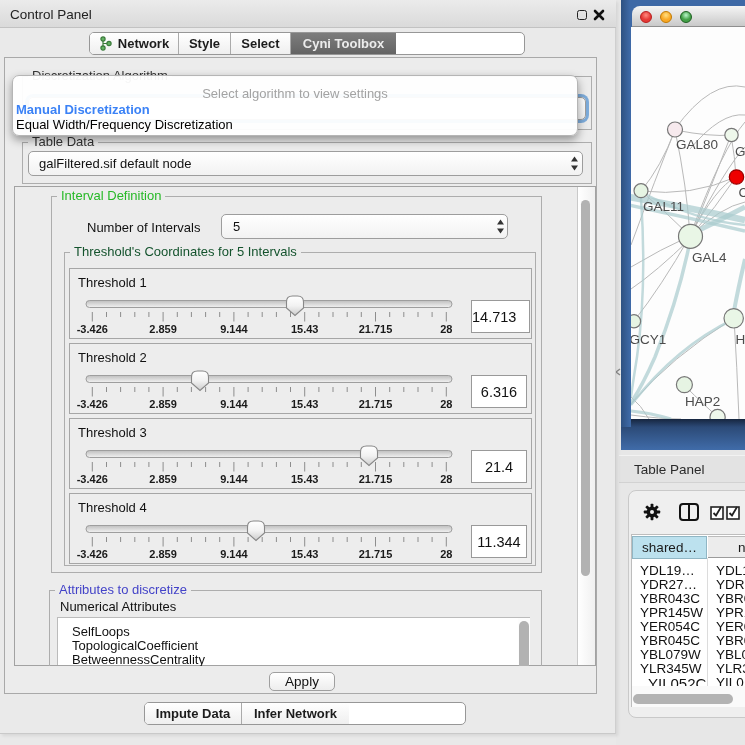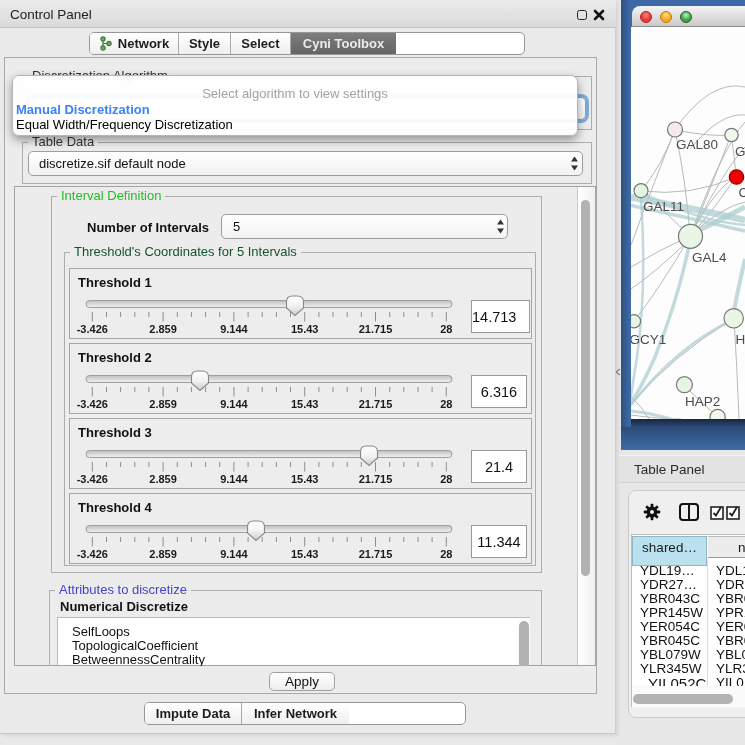--- a/index.html
+++ b/index.html
@@ -6,21 +6,21 @@
 font-family:"Liberation Sans",sans-serif;-webkit-font-smoothing:antialiased}
 .abs{position:absolute}
 .grp{position:absolute;border:1px solid #adadad}
 .gt{position:absolute;background:#ececec;padding:0 4px;font-size:13px;line-height:14px;white-space:nowrap}
 .combo{position:absolute;background:linear-gradient(#ffffff,#f2f2f2);border:1px solid #9d9d9d;border-radius:5px;font-size:13px;color:#111;white-space:nowrap}
 .seg{position:absolute;display:flex;border:1px solid #979797;border-radius:5px;background:#fff;overflow:hidden;font-size:13px;font-weight:600;color:#1c1c1c}
 .seg div{display:flex;align-items:center;justify-content:center;border-right:1px solid #aaa;background:linear-gradient(#ffffff,#efefef)}
 .seg div:last-child{border-right:none}
 .seg div.sel{background:linear-gradient(#7d7d7d,#646464);color:#ececec}
 .tb{position:absolute;border:1px solid #a6a6a6;background:#ededed}
-.bold{font-weight:bold}
+.bold{font-weight:normal}
 .lbl{position:absolute;font-size:13px;color:#111;white-space:nowrap}
 </style></head>
 <body>
 
 <div class="abs" style="left:616px;top:0;width:129px;height:745px;background:#e7e7e7"></div>
 <div class="abs" style="left:621px;top:0;width:124px;height:450px;background:linear-gradient(90deg,#2e5181,#3e69a6 9px);"></div>
 <div class="abs" style="left:631px;top:419px;width:114px;height:8px;background:linear-gradient(#16263f,#2c4a77)"></div>
 <div class="abs" style="left:621px;top:427px;width:124px;height:23px;background:linear-gradient(#2c4a77,#406ca9)"></div>
 <div class="abs" style="left:632px;top:6px;width:113px;height:21px;border-top-left-radius:8px;background:linear-gradient(#f5f5f5,#c9c9c9);border-bottom:1px solid #8f8f8f"></div>
 <div class="abs" style="left:640px;top:11px;width:12px;height:12px;border-radius:50%;background:radial-gradient(circle at 50% 32%,#ff8a80 0%,#e53935 55%,#e53935 100%);border:0.5px solid #b71c1c"></div>
@@ -111,21 +111,21 @@
 <div class="abs" style="left:688px;top:505px;width:2px;height:14px;background:#111"></div>
 <svg class="abs" style="left:710px;top:505px" width="15" height="15" viewBox="0 0 15 15">
 <rect x="1" y="2" width="12" height="12" fill="#fff" stroke="#222" stroke-width="1.6"></rect>
 <path d="M3.5 8 L6 10.5 L11 2" fill="none" stroke="#222" stroke-width="1.8"></path>
   </svg>
 <svg class="abs" style="left:726px;top:505px" width="15" height="15" viewBox="0 0 15 15">
 <rect x="1" y="2" width="12" height="12" fill="#fff" stroke="#222" stroke-width="1.6"></rect>
 <path d="M3.5 8 L6 10.5 L11 2" fill="none" stroke="#222" stroke-width="1.8"></path>
   </svg>
 <div class="abs" style="left:631px;top:534px;width:114px;height:173px;background:#fff;border:1px solid #bdbdbd;border-right:none"></div>
-<div class="abs" style="left:632px;top:536px;width:75px;height:30px;background:#bce1ee;border:1px solid #90b6c4;font-size:13.5px;color:#1a1a1a;text-align:center;line-height:21px">shared…</div>
+<div class="abs" style="left:632px;top:536px;width:75px;height:23px;background:#bce1ee;border:1px solid #90b6c4;font-size:13.5px;color:#1a1a1a;text-align:center;line-height:21px">shared…</div>
 <div class="abs" style="left:708px;top:536px;width:37px;height:22px;background:#ececec;border-top:1px solid #bbb;border-bottom:1px solid #9b9b9b;font-size:13.5px;color:#1a1a1a;line-height:21px;padding-left:30px;overflow:hidden">name</div>
 <div class="abs" style="left:707px;top:558px;width:1px;height:131px;background:#dcdcdc"></div>
 <div class="lbl" style="left:640px;top:563px;font-size:13.5px;width:66px;overflow:hidden;height:14px">YDL19…</div>
 <div class="lbl" style="left:716px;top:563px;font-size:13.5px;width:29px;overflow:hidden;height:14px">YDL1</div>
 <div class="lbl" style="left:640px;top:577px;font-size:13.5px;width:66px;overflow:hidden;height:14px">YDR27…</div>
 <div class="lbl" style="left:716px;top:577px;font-size:13.5px;width:29px;overflow:hidden;height:14px">YDR2</div>
 <div class="lbl" style="left:640px;top:591px;font-size:13.5px;width:66px;overflow:hidden;height:14px">YBR043C</div>
 <div class="lbl" style="left:716px;top:591px;font-size:13.5px;width:29px;overflow:hidden;height:14px">YBR0</div>
 <div class="lbl" style="left:640px;top:605px;font-size:13.5px;width:66px;overflow:hidden;height:14px">YPR145W</div>
 <div class="lbl" style="left:716px;top:605px;font-size:13.5px;width:29px;overflow:hidden;height:14px">YPR1</div>
@@ -163,21 +163,21 @@
 <div style="width:52px">Style</div>
 <div style="width:60px">Select</div>
 <div style="width:105px" class="sel">Cyni Toolbox</div>
 </div>
 <div class="abs" style="left:4px;top:57px;width:593px;height:637px;border:1px solid #a9a9a9;background:#ececec"></div>
 <div class="grp" style="left:22px;top:76px;width:570px;height:54px"></div>
 <div class="gt" style="left:28px;top:69px;color:#333">Discretization Algorithm</div>
 <div class="combo" style="left:28px;top:97px;width:558px;height:23px;box-shadow:0 0 0 3px rgba(98,155,213,0.8)"></div>
 <div class="grp" style="left:22px;top:142px;width:570px;height:42px"></div>
 <div class="gt" style="left:28px;top:135px;color:#333">Table Data</div>
-<div class="combo" style="left:28px;top:151px;width:555px;height:25px;line-height:24px;padding-left:10px">discretize.sif default node</div>
+<div class="combo" style="left:28px;top:151px;width:555px;height:25px;line-height:24px;padding-left:10px">galFiltered.sif default node</div>
 <svg class="abs" style="left:570px;top:156px" width="9" height="15" viewBox="0 0 9 15">
 <path d="M4.5 0.5 L8 5.5 H1 Z" fill="#333"></path>
     <path d="M4.5 14.5 L1 9.5 H8 Z" fill="#333"></path>
   </svg>
 <div class="abs" style="left:14px;top:186px;width:582px;height:480px;border:1px solid #a2a2a2;background:#ececec"></div>
 <div class="abs" style="left:577px;top:187px;width:18px;height:478px;background:linear-gradient(90deg,#ffffff,#f0f0f0);border-left:1px solid #c9c9c9"></div>
 <div class="abs" style="left:581px;top:200px;width:9px;height:376px;background:#b2b2b2;border-radius:4.5px"></div>
 <div class="grp" style="left:51px;top:196px;width:491px;height:377px;background:#ececec"></div>
 <div class="gt" style="left:57px;top:189px;color:#27b927">Interval Definition</div>
 <div class="lbl bold" style="left:87px;top:220px">Number of Intervals</div>
@@ -376,21 +376,21 @@
       <text x="295.5" y="39" text-anchor="middle">21.715</text>
       <text x="366.3" y="39" text-anchor="middle">28</text>
     </g>
 <g transform="translate(166.5,1)">
       <path d="M1 7 Q1 1 7 1 L12 1 Q18 1 18 7 L18 13 L9.5 20.5 L1 13 Z" fill="url(#thm)" stroke="#878787" stroke-width="1.1"></path>
     </g>
   </svg>
 <div class="abs" style="left:471px;top:525px;width:56px;height:33px;background:#fff;border:1px solid #999;font-size:14.5px;color:#111;text-align:center;line-height:32px">11.344</div>
 <div class="grp" style="left:49px;top:590px;width:493px;height:76px;border-bottom:none"></div>
 <div class="gt" style="left:55px;top:583px;color:#4343c8">Attributes to discretize</div>
-<div class="lbl bold" style="left:60px;top:599px">Numerical Discretize</div>
+<div class="lbl bold" style="left:60px;top:599px">Numerical Attributes</div>
 <div class="abs" style="left:57px;top:617px;width:473px;height:48px;background:#fff;border:1px solid #bbb;border-bottom:none;overflow:hidden"></div>
 <div class="lbl" style="left:72px;top:624px">SelfLoops</div>
 <div class="lbl" style="left:72px;top:638px">TopologicalCoefficient</div>
 <div class="lbl" style="left:72px;top:652px">BetweennessCentrality</div>
 <div class="abs" style="left:518px;top:618px;width:12px;height:47px;background:#fdfdfd"></div>
 <div class="abs" style="left:519px;top:621px;width:10px;height:60px;background:#b2b2b2;border-radius:5px"></div>
 <div class="abs" style="left:15px;top:666px;width:581px;height:27px;background:#ececec"></div>
 <div class="abs" style="left:269px;top:672px;width:66px;height:19px;background:linear-gradient(#ffffff,#ededed);border:1px solid #9f9f9f;border-radius:5px;font-size:13.5px;color:#111;text-align:center;line-height:17px">Apply</div>
 <div class="seg" style="left:144px;top:702px;width:322px;height:23px">
 <div style="width:97px">Impute Data</div>

